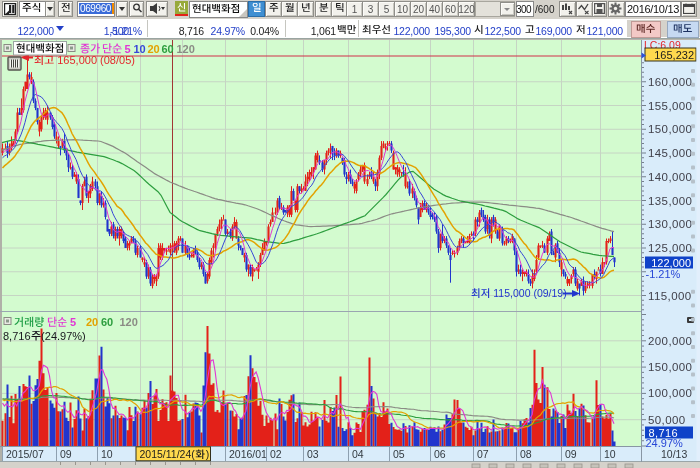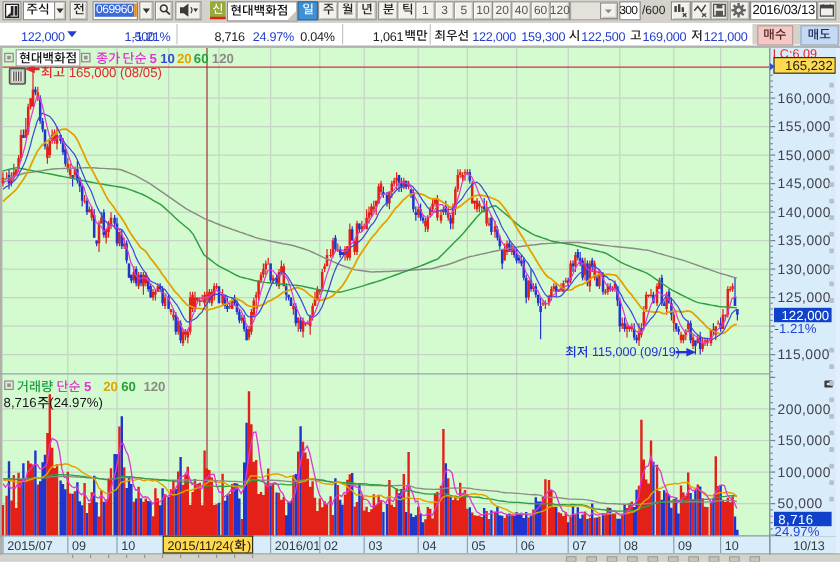--- a/index.html
+++ b/index.html
@@ -467,21 +467,21 @@
         <g stroke="#666" stroke-width="2">
           <line x1="6.5" y1="0.5" x2="6.5" y2="12.5"></line>
           <line x1="0.5" y1="6.5" x2="12.5" y2="6.5"></line>
           <line x1="2.3" y1="2.3" x2="10.7" y2="10.7"></line>
           <line x1="10.7" y1="2.3" x2="2.3" y2="10.7"></line>
         </g>
       </g>
       <circle cx="6.5" cy="6.5" r="1.7" fill="#f2f1ec"></circle>
     </svg>
     <div style="position:absolute;left:625px;top:1px;width:54px;height:14px;background:#fff;border:1px solid #888;"></div>
-    <div style="position:absolute;left:627px;top:2.5px;width:51px;font:11px 'Liberation Sans',sans-serif;color:#111;letter-spacing:-0.3px">2016/03/13</div>
+    <div style="position:absolute;left:627px;top:2.5px;width:51px;font:11px 'Liberation Sans',sans-serif;color:#111;letter-spacing:-0.3px">2016/10/13</div>
     <div style="position:absolute;left:681px;top:1px;width:14px;height:14px;background:#f2f1ec;border:1px solid #8f8e89;box-shadow:inset 1px 1px 0 #fcfbf8,inset -1px -1px 0 #c8c7c0;"></div>
     <svg width="12" height="11" style="position:absolute;left:682.5px;top:3px">
       <rect x="0.5" y="1.5" width="11" height="9" fill="none" stroke="#444" stroke-width="1.2"></rect>
       <rect x="0.5" y="1.5" width="11" height="2.5" fill="#444"></rect>
       <line x1="3" y1="0.5" x2="3" y2="3" stroke="#444"></line>
       <line x1="9" y1="0.5" x2="9" y2="3" stroke="#444"></line>
     </svg>
     <div style="position:absolute;left:0;top:19px;width:700px;height:19px;background:#fff;border-bottom:1px solid #9aa5a1;"></div>
     <div style="position:absolute;left:627px;top:20px;width:73px;height:17px;background:#d5d2cb;"></div>
     <div style="position:absolute;right:646px;top:24.5px;font:10.5px 'Liberation Sans',sans-serif;color:#2440c8;letter-spacing:-0.2px">122,000</div>
@@ -502,21 +502,21 @@
       </g>
     </svg>
     <svg width="30" height="12" viewBox="0 0 30 12" style="position:absolute;left:362px;top:24.5px">
       <g fill="#222" transform="translate(0 8.2)">
         <path transform="translate(0.0 0) scale(0.0105)" d="M295 -342H400V-148H295ZM295 -666H379V-645Q379 -567 348 -500Q318 -433 261 -385Q203 -337 122 -313L74 -394Q144 -414 194 -452Q243 -490 269 -539Q295 -589 295 -645ZM316 -666H401V-645Q401 -592 427 -543Q453 -495 503 -459Q553 -423 622 -403L575 -322Q494 -345 436 -392Q378 -439 347 -504Q316 -569 316 -645ZM98 -718H600V-634H98ZM295 -824H400V-680H295ZM693 -832H798V84H693ZM64 -96 50 -183Q132 -183 231 -184Q331 -186 435 -192Q540 -199 638 -214L646 -137Q545 -118 442 -109Q338 -101 241 -99Q144 -97 64 -96Z"></path>
         <path transform="translate(9.7 0) scale(0.0105)" d="M46 -314H874V-228H46ZM405 -259H509V83H405ZM458 -797Q554 -797 627 -772Q700 -747 741 -702Q782 -657 782 -595Q782 -533 741 -487Q700 -442 627 -417Q554 -392 458 -392Q362 -392 288 -417Q215 -442 174 -487Q133 -533 133 -595Q133 -657 174 -702Q215 -747 288 -772Q362 -797 458 -797ZM457 -714Q392 -714 344 -700Q295 -685 268 -659Q241 -632 241 -595Q241 -558 268 -531Q295 -504 344 -490Q392 -476 457 -476Q523 -476 572 -490Q620 -504 647 -531Q674 -558 674 -595Q674 -632 647 -659Q620 -685 572 -700Q523 -714 457 -714Z"></path>
         <path transform="translate(19.3 0) scale(0.0105)" d="M513 -626H736V-540H513ZM266 -776H351V-670Q351 -579 322 -501Q293 -422 236 -363Q180 -304 99 -273L44 -356Q98 -375 139 -407Q181 -439 209 -481Q237 -523 252 -571Q266 -618 266 -670ZM287 -776H371V-667Q371 -621 385 -577Q400 -533 427 -494Q454 -455 494 -425Q534 -395 585 -376L529 -295Q453 -325 399 -380Q344 -436 316 -510Q287 -584 287 -667ZM698 -831H803V-152H698ZM208 -21H824V64H208ZM208 -224H313V23H208Z"></path>
       </g>
     </svg>
     <div style="position:absolute;right:270px;top:24.5px;font:10.5px 'Liberation Sans',sans-serif;color:#2440c8;letter-spacing:-0.2px">122,000</div>
-    <div style="position:absolute;right:229px;top:24.5px;font:10.5px 'Liberation Sans',sans-serif;color:#2440c8;letter-spacing:-0.2px">159,300</div>
+    <div style="position:absolute;right:229px;top:24.5px;font:10.5px 'Liberation Sans',sans-serif;color:#2440c8;letter-spacing:-0.2px">195,300</div>
     <svg width="11" height="12" viewBox="0 0 11 12" style="position:absolute;left:473.5px;top:24.5px">
       <g fill="#222" transform="translate(0 8.2)">
         <path transform="translate(0.0 0) scale(0.0105)" d="M279 -756H365V-606Q365 -523 347 -446Q329 -369 295 -302Q260 -235 212 -184Q163 -133 101 -103L38 -189Q93 -214 137 -258Q182 -301 213 -357Q245 -413 262 -477Q279 -541 279 -606ZM298 -756H384V-606Q384 -543 400 -482Q417 -421 448 -367Q479 -313 523 -272Q567 -231 620 -206L559 -122Q498 -151 450 -200Q402 -249 368 -313Q334 -377 316 -452Q298 -527 298 -606ZM693 -832H798V84H693Z"></path>
       </g>
     </svg>
     <div style="position:absolute;right:179px;top:25px;font:10.5px 'Liberation Sans',sans-serif;color:#2440c8;letter-spacing:-0.2px">122,500</div>
     <svg width="11" height="12" viewBox="0 0 11 12" style="position:absolute;left:524.5px;top:24.5px">
       <g fill="#222" transform="translate(0 8.2)">
         <path transform="translate(0.0 0) scale(0.0105)" d="M132 -746H716V-661H132ZM46 -123H872V-37H46ZM354 -444H459V-81H354ZM678 -746H782V-657Q782 -600 781 -537Q780 -474 773 -398Q766 -322 748 -227L643 -239Q669 -373 673 -474Q678 -575 678 -657Z"></path>
       </g>

